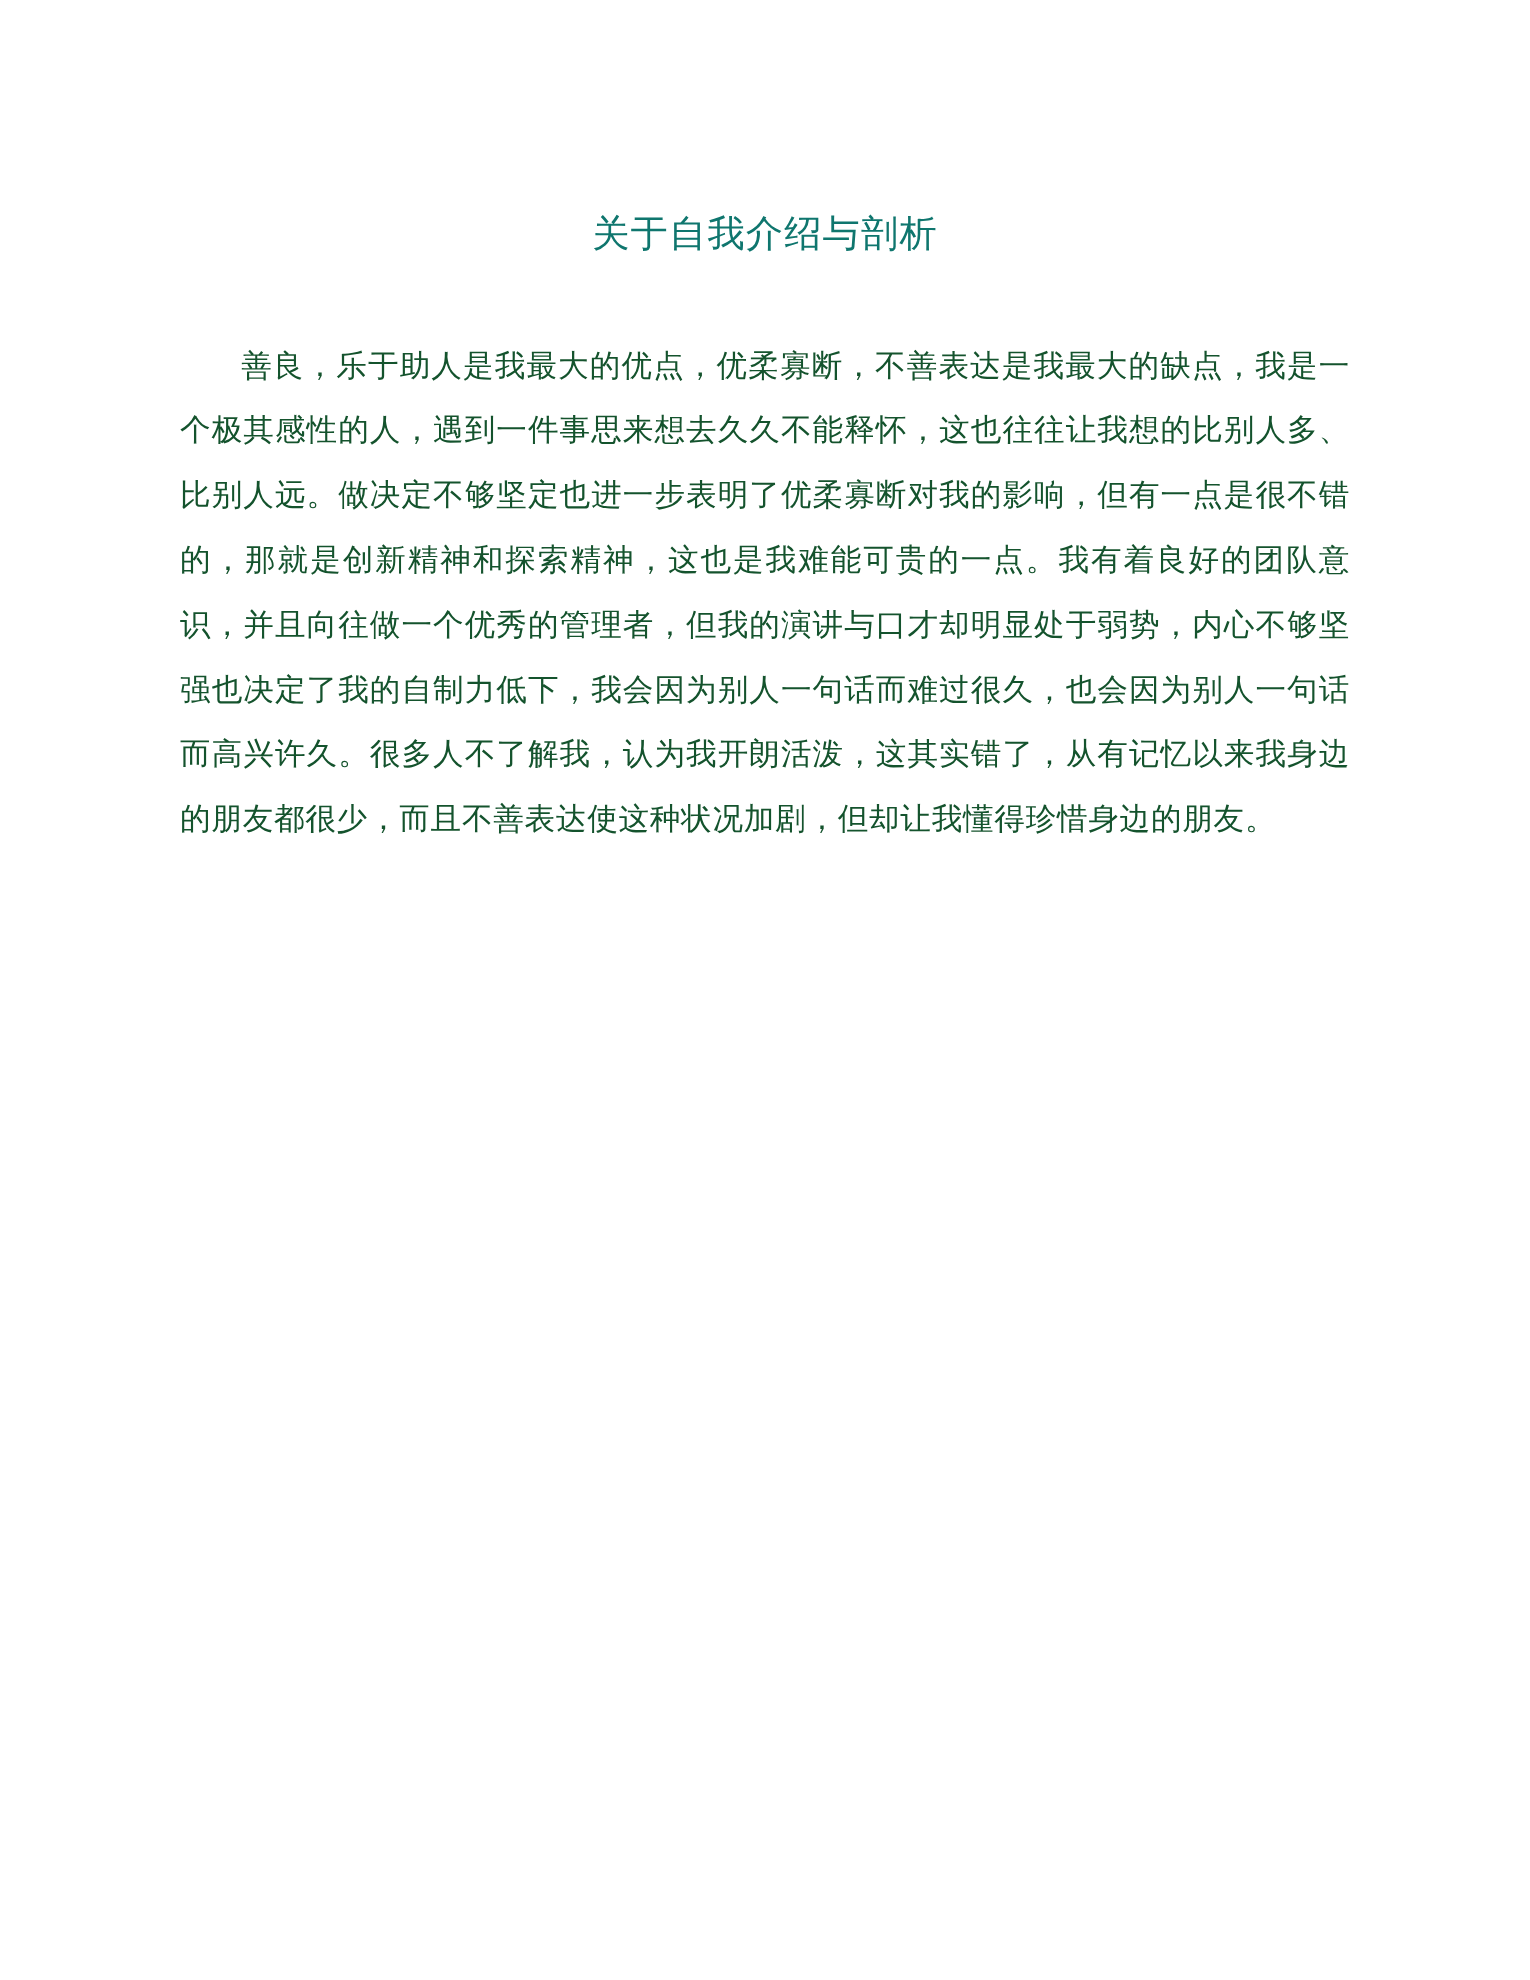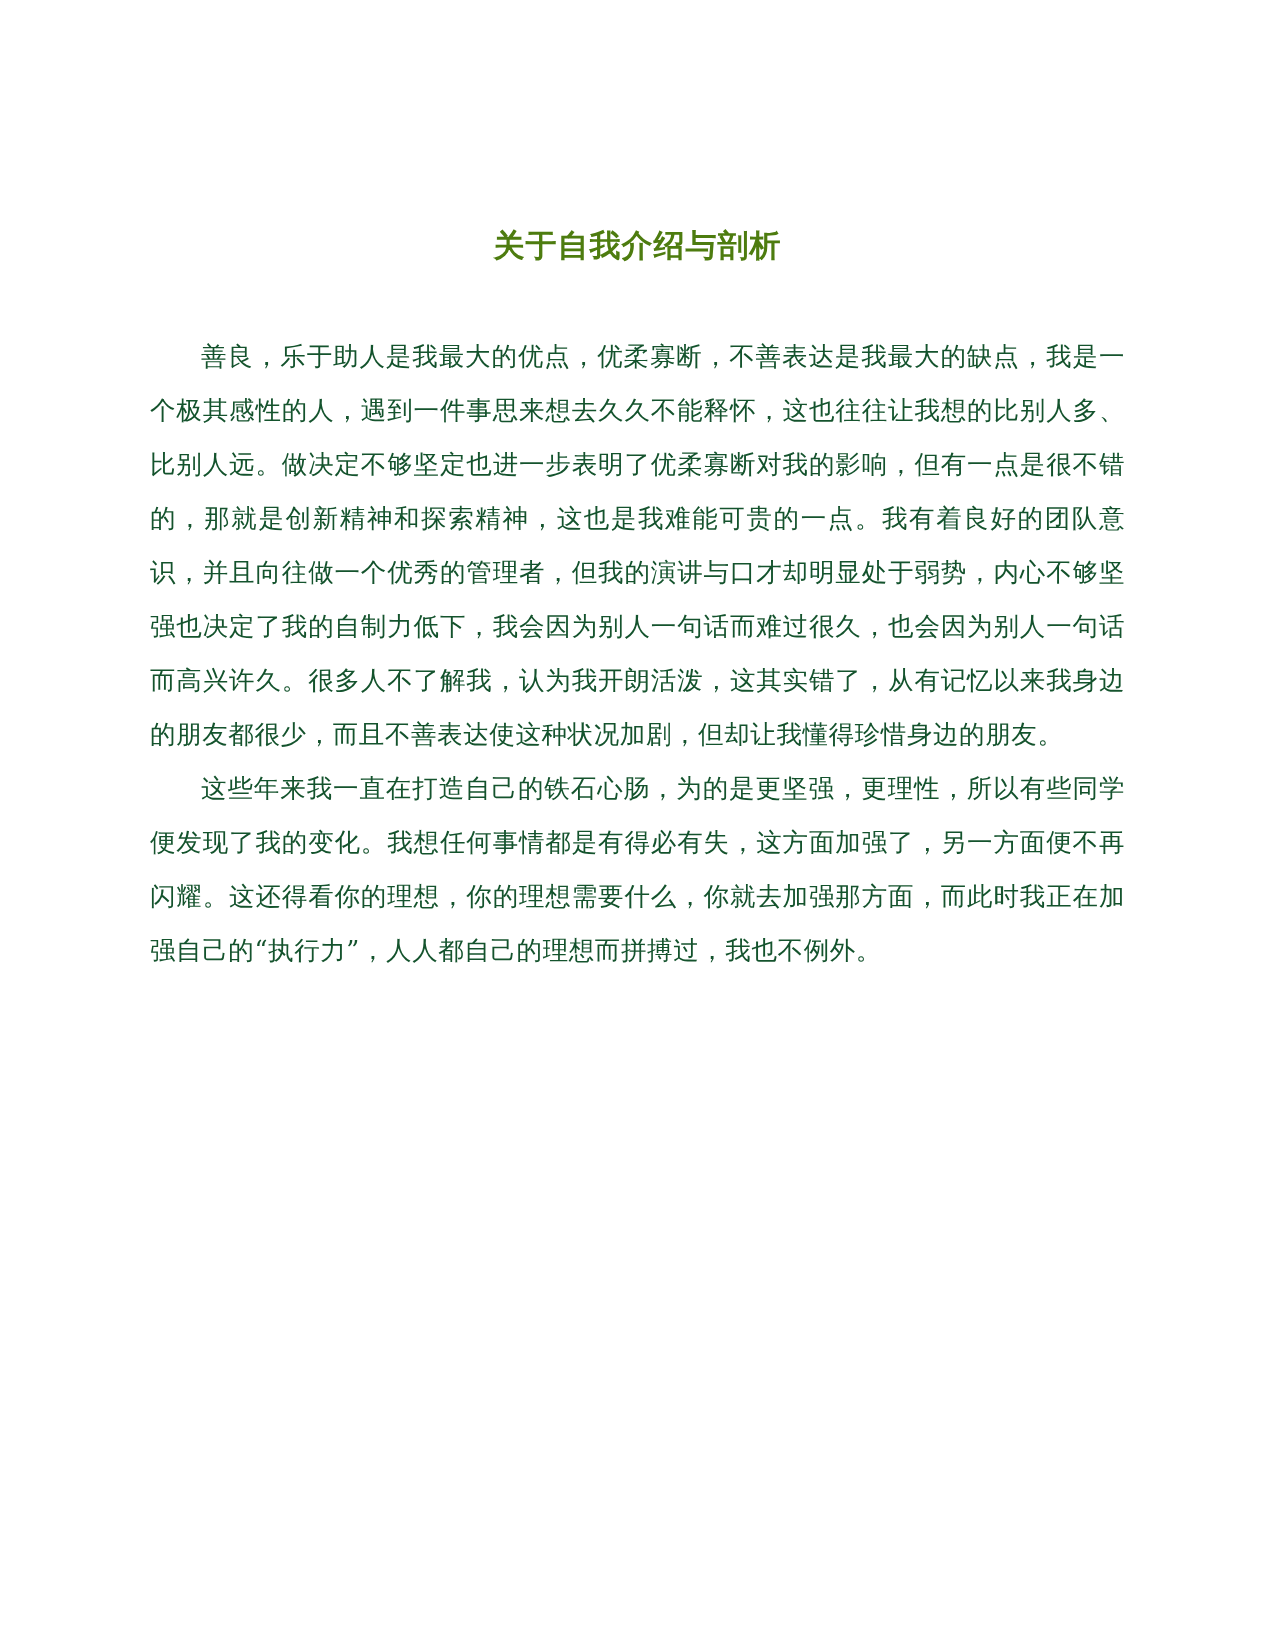--- a/index.html
+++ b/index.html
@@ -19,25 +19,25 @@
   .page {
     box-sizing: border-box;
     width: 1275px;
     height: 1650px;
     padding: 150px 150px 0 150px;
     background: #ffffff;
   }
   .doc-title {
     text-align: center;
     font-size: 31px;
-    font-weight: 700;
+    font-weight: 400;
     letter-spacing: 1px;
-    margin: 75px 0 0 0;
+    margin: 24px 0 0 0;
     font-family: "DejaVu Sans", "Liberation Sans", sans-serif;
-    color: #4d7c0f;
+    color: #0f766e;
   }
   .body-block {
     margin-top: 62px;
   }
   .para {
     font-size: 25.5px;
     line-height: 54px;
     text-align: justify;
     text-justify: inter-ideograph;
     text-indent: 2em;
@@ -53,16 +53,15 @@
 </style>
 </head>
 <body>
 
 <div class="page">
 
   <h1 class="doc-title">关于自我介绍与剖析</h1>
 
   <div class="body-block">
     <p class="para">善良，乐于助人是我最大的优点，优柔寡断，不善表达是我最大的缺点，我是一个极其感性的人，遇到一件事思来想去久久不能释怀，这也往往让我想的比别人多、比别人远。做决定不够坚定也进一步表明了优柔寡断对我的影响，但有一点是很不错的，那就是创新精神和探索精神，这也是我难能可贵的一点。我有着良好的团队意识，并且向往做一个优秀的管理者，但我的演讲与口才却明显处于弱势，内心不够坚强也决定了我的自制力低下，我会因为别人一句话而难过很久，也会因为别人一句话而高兴许久。很多人不了解我，认为我开朗活泼，这其实错了，从有记忆以来我身边的朋友都很少，而且不善表达使这种状况加剧，但却让我懂得珍惜身边的朋友。</p>
-    <p class="para">这些年来我一直在打造自己的铁石心肠，为的是更坚强，更理性，所以有些同学便发现了我的变化。我想任何事情都是有得必有失，这方面加强了，另一方面便不再闪耀。这还得看你的理想，你的理想需要什么，你就去加强那方面，而此时我正在加强自己的“执行力”，人人都自己的理想而拼搏过，我也不例外。</p>
   </div>
 
 </div>
 
 </body></html>

